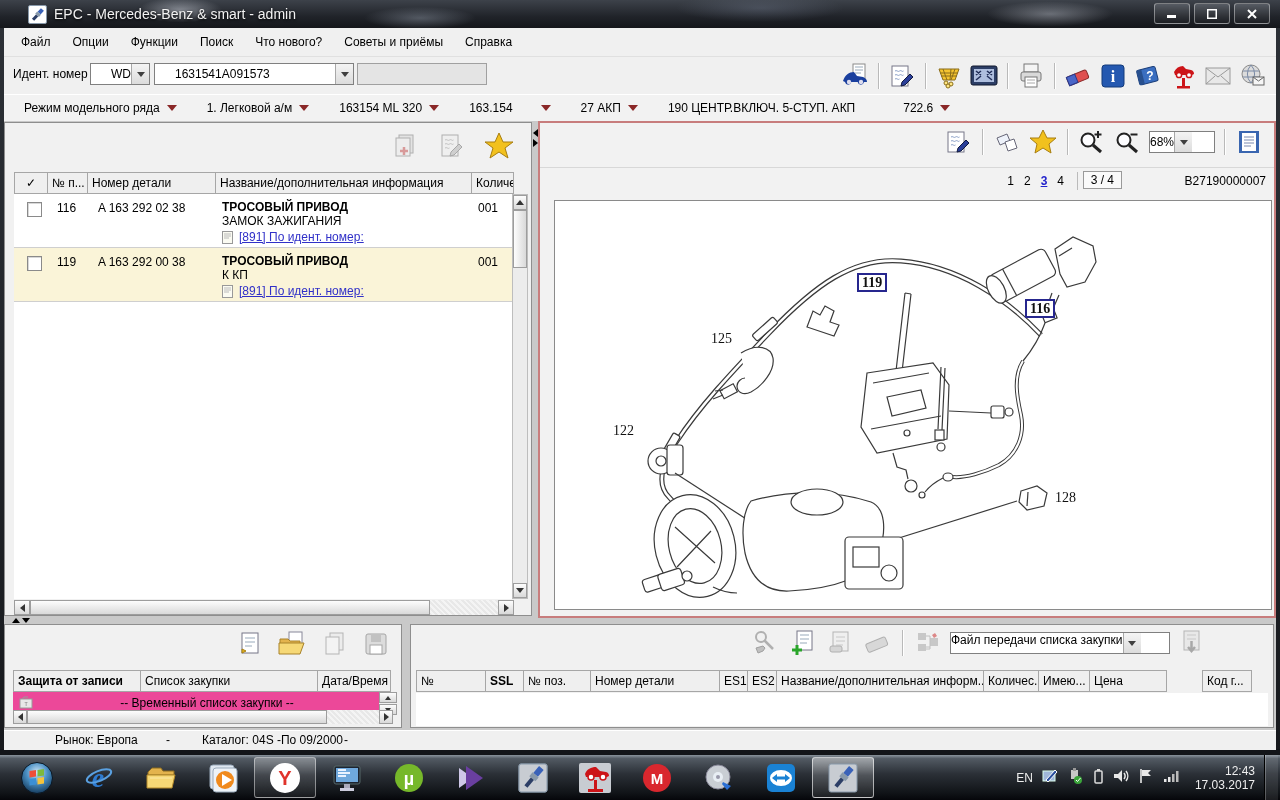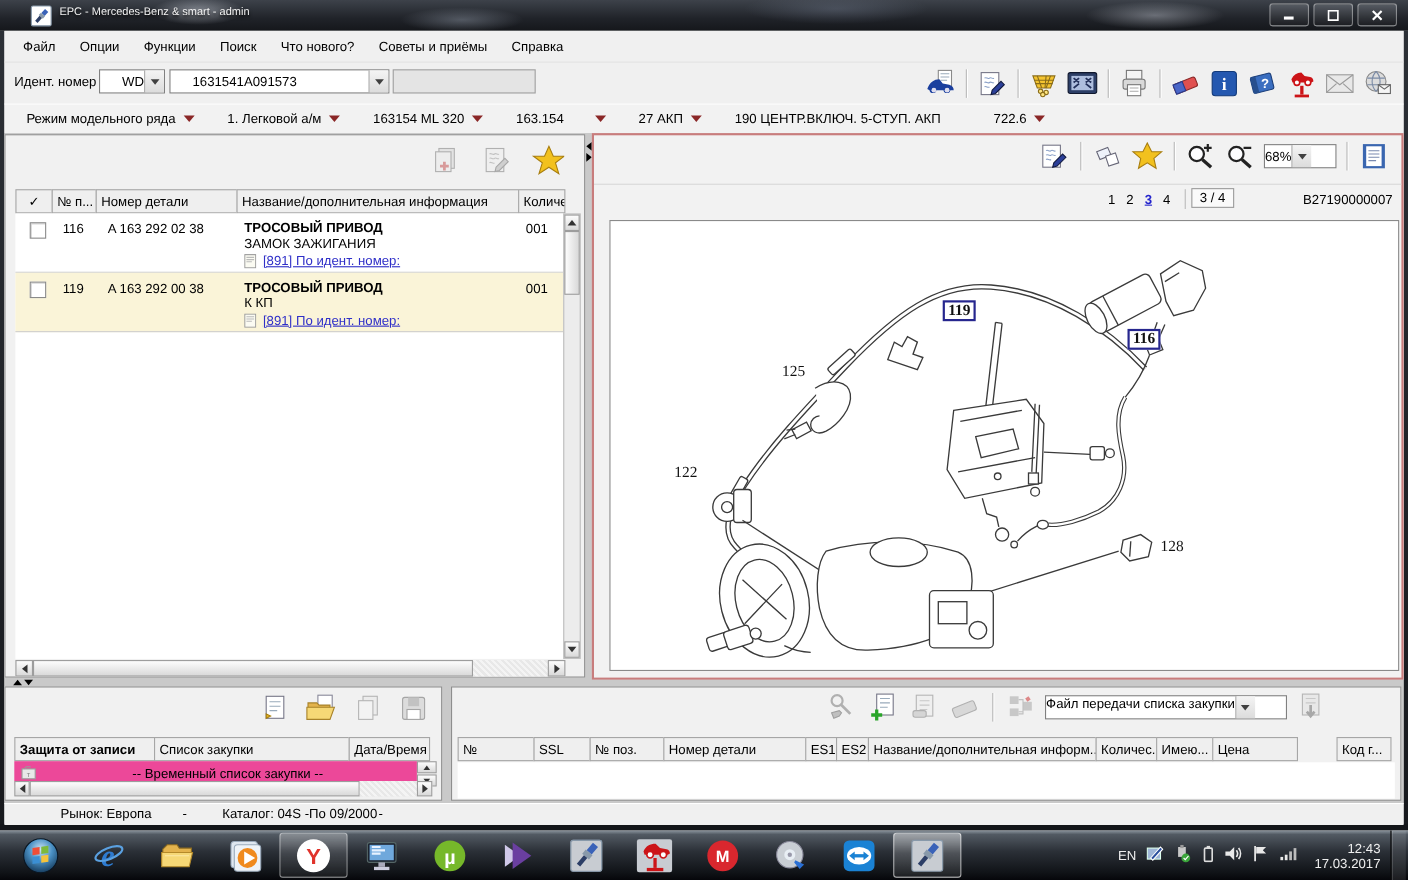--- a/index.html
+++ b/index.html
@@ -8,21 +8,21 @@
 
   
   .titlebar{position:absolute;top:0;left:0;width:1280px;height:28px;
     background:
       radial-gradient(60px 18px at 180px 10px, rgba(200,205,215,.55), transparent 70%),
       radial-gradient(80px 16px at 420px 18px, rgba(160,170,185,.4), transparent 70%),
       radial-gradient(120px 20px at 760px 8px, rgba(120,130,150,.35), transparent 70%),
       radial-gradient(90px 18px at 1050px 14px, rgba(190,195,205,.45), transparent 70%),
       linear-gradient(180deg,#3d424a,#202329 60%,#15171b);}
   .title-icon{position:absolute;left:28px;top:5px;width:17px;height:17px;background:#fff;border:1px solid #8899aa;border-radius:2px;}
-  .title-text{position:absolute;left:54px;top:6px;color:#f2f2f2;text-shadow:0 1px 3px #000;font-size:10px;}
+  .title-text{position:absolute;left:54px;top:6px;color:#f2f2f2;text-shadow:0 1px 3px #000;font-size:14px;}
   .winbtns{position:absolute;right:10px;top:3px;display:flex;gap:4px;}
   .winbtn{width:34px;height:19px;border:1px solid rgba(255,255,255,.4);border-radius:3px;
     background:linear-gradient(rgba(120,125,132,.5),rgba(30,32,36,.6));display:flex;align-items:center;justify-content:center;}
   .lframe{position:absolute;left:0;top:28px;width:4px;height:722px;background:linear-gradient(180deg,#2c3036,#17191d);}
   .rframe{position:absolute;right:0;top:28px;width:4px;height:722px;background:linear-gradient(180deg,#2c3036,#17191d);}
   .bframe{position:absolute;left:0;top:749px;width:1280px;height:6px;background:#131519;}
 
   .menubar{position:absolute;top:28px;left:4px;width:1272px;height:29px;background:#f0f0f0;border-bottom:1px solid #e0e0e0;display:flex;align-items:center;padding-left:6px;box-sizing:border-box;}
   .menu-item{padding:0 11px;height:100%;display:flex;align-items:center;cursor:default;}
 
@@ -657,21 +657,21 @@
         <div class="icon">
           <svg width="28" height="28">
               <rect x="6" y="2" width="15" height="19" fill="#e8e8e8" stroke="#b5b5b5"></rect>
               <path d="M9 6h9M9 10h9" stroke="#c8c8c8"></path>
               <path d="M13.5 12v9M10 18l3.5 4 3.5-4" fill="none" stroke="#a8a8a8" stroke-width="2.5"></path>
             </svg>
         </div>
       </div>
       <div class="grid-head" style="left:5px;top:45px;">
         <div class="gh" style="width:70px;">№</div>
-        <div class="gh" style="width:52px;">SSL</div>
+        <div class="gh" style="width:39px;font-weight:bold;">SSL</div>
         <div class="gh" style="width:68px;">№ поз.</div>
         <div class="gh" style="width:130px;">Номер детали</div>
         <div class="gh" style="width:29px;">ES1</div>
         <div class="gh" style="width:30px;">ES2</div>
         <div class="gh" style="width:208px;">Название/дополнительная информ...</div>
         <div class="gh" style="width:56px;">Количес...</div>
         <div class="gh" style="width:52px;">Имею...</div>
         <div class="gh" style="width:78px;">Цена</div>
         <div class="gh" style="width:50px;margin-left:35px;">Код г...</div>
       </div>

